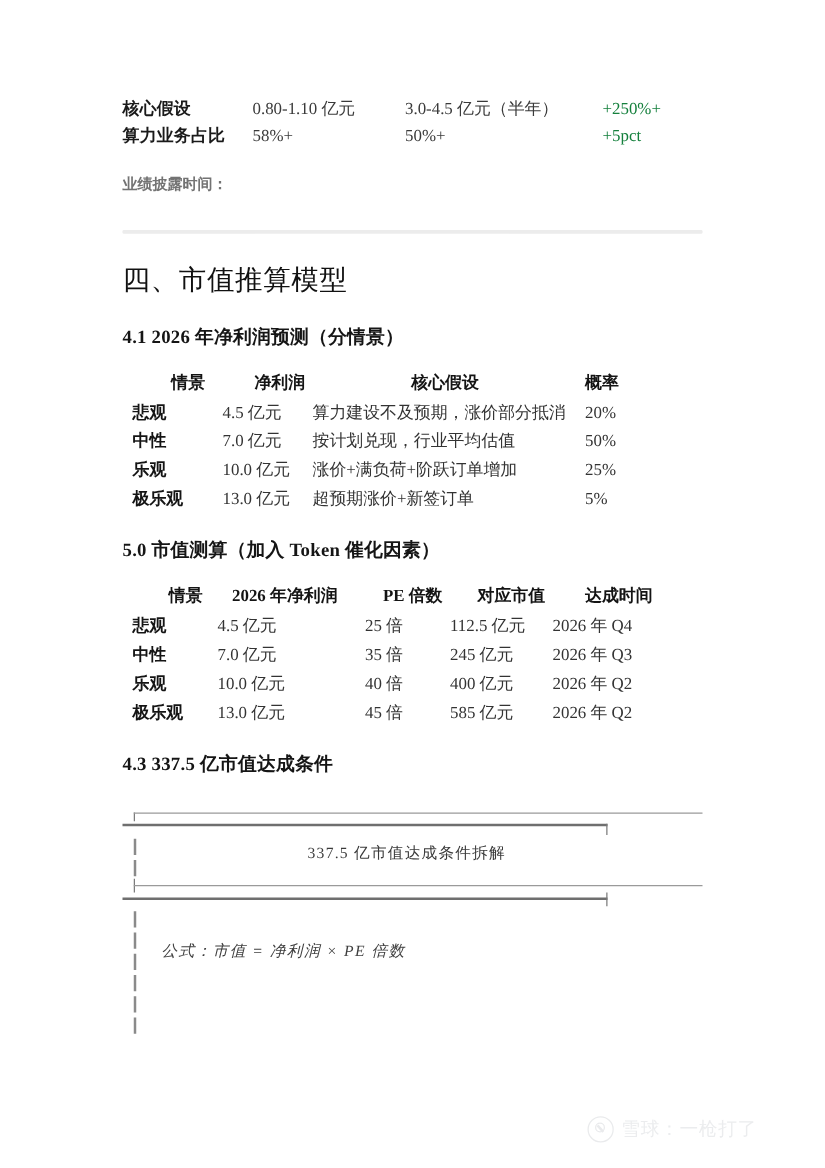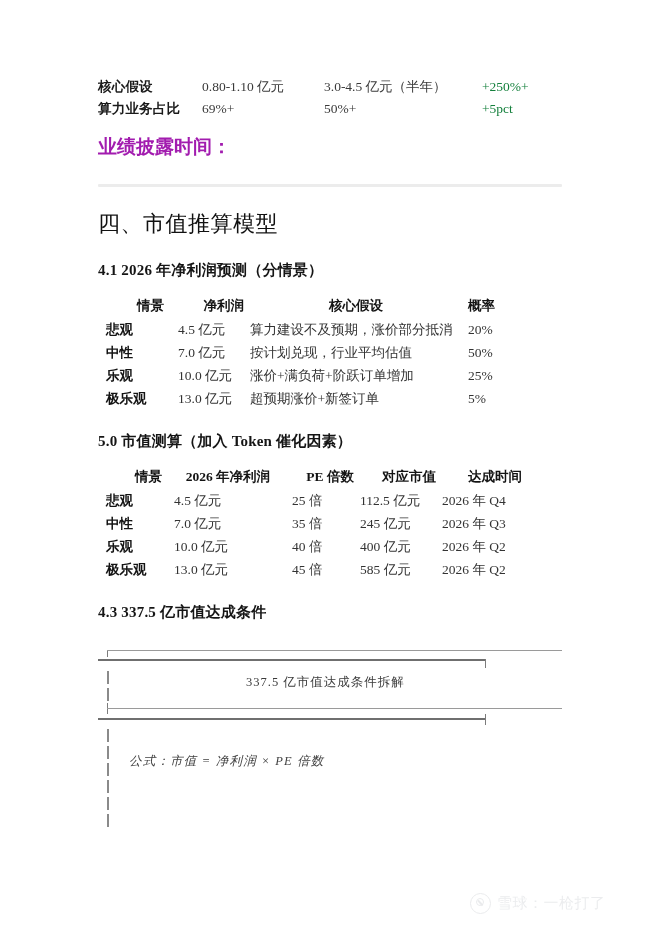--- a/index.html
+++ b/index.html
@@ -41,23 +41,23 @@
     color: #1a1a1a;
     letter-spacing: .2px;
   }
   .m-c1 { width: 104px; }
   .m-c2 { width: 122px; color: #3a3a3a; }
   .m-c3 { width: 158px; color: #3a3a3a; }
   .m-c4 { color: #15803d; }
 
   
   .subhead {
-    font-size: 19px;
-    font-weight: bold;
-    color: #a21caf;
+    font-size: 12px;
+    font-weight: bold;
+    color: #737373;
     line-height: 22px;
     margin-top: 16px;
   }
 
   
   ul.bullets {
     margin: 10px 0 0 0;
     padding: 0 0 0 34px;
     list-style: none;
   }
@@ -244,21 +244,21 @@
   <div class="content">
 
     <div class="metric-row">
       <span class="metric-label m-c1">核心假设</span>
       <span class="m-c2">0.80-1.10 亿元</span>
       <span class="m-c3">3.0-4.5 亿元（半年）</span>
       <span class="m-c4">+250%+</span>
     </div>
     <div class="metric-row">
       <span class="metric-label m-c1">算力业务占比</span>
-      <span class="m-c2">69%+</span>
+      <span class="m-c2">58%+</span>
       <span class="m-c3">50%+</span>
       <span class="m-c4">+5pct</span>
     </div>
 
     <div class="subhead">业绩披露时间：</div>
 
     <div class="divider"></div>
 
     <div class="section-title">四、市值推算模型</div>
 

